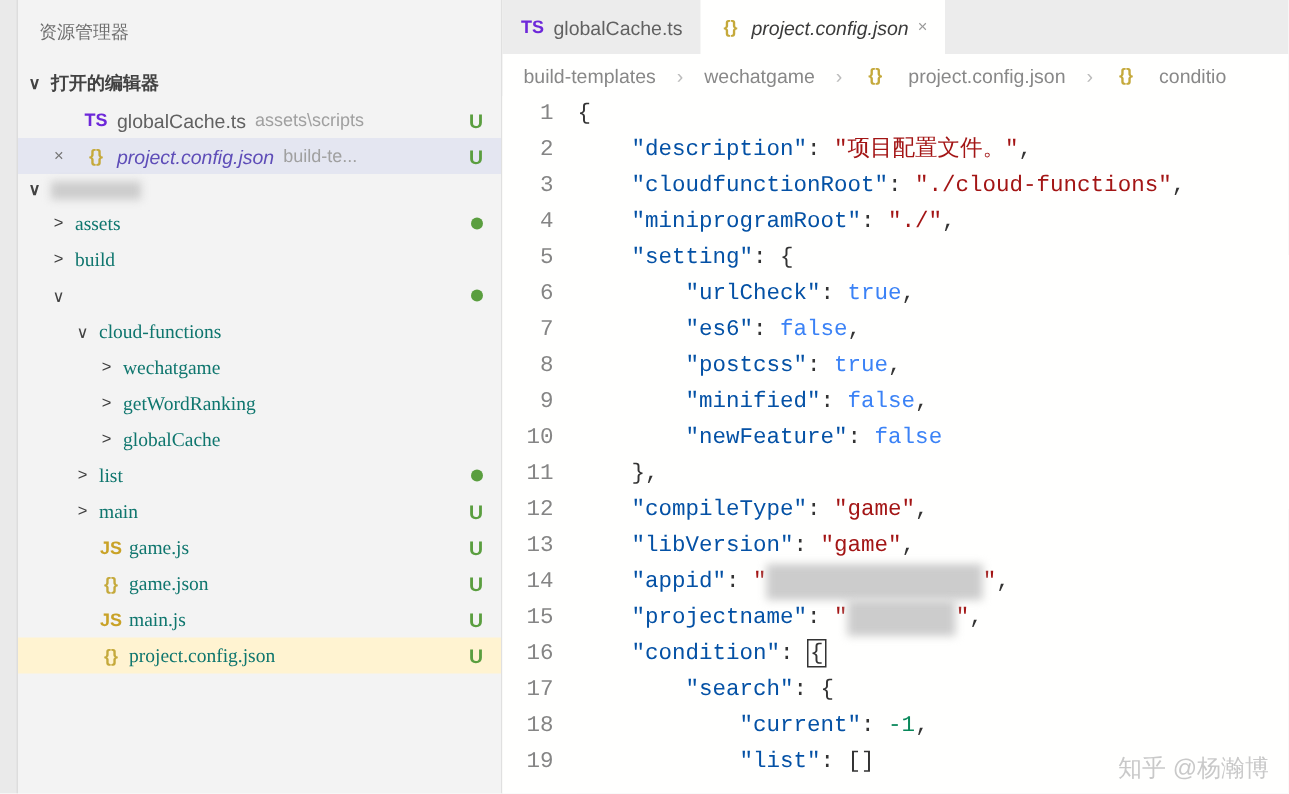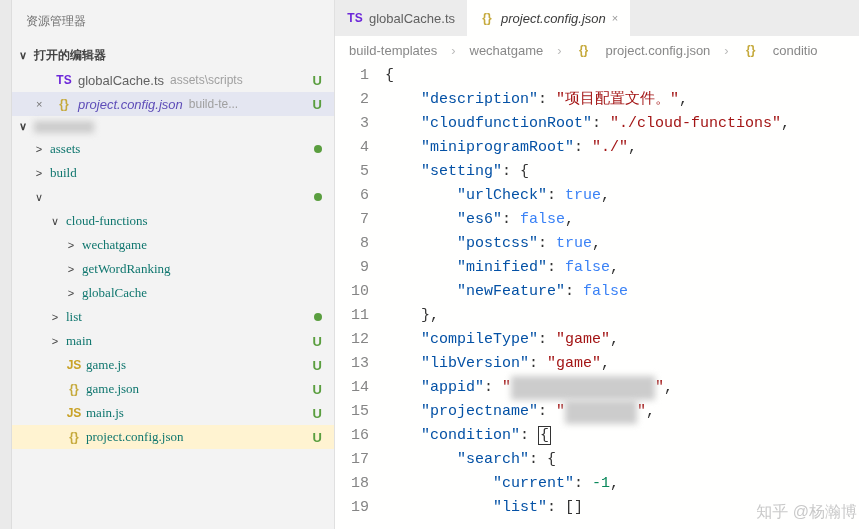--- a/index.html
+++ b/index.html
@@ -121,21 +121,21 @@
       position: relative;
     }
     .tok-brace { color: #333; }
     .tok-key { color: #0451a5; }
     .tok-str { color: #a31515; }
     .tok-bool { color: #3b82f6; }
     .tok-num { color: #09885a; }
     .guide { border-left: 1px solid #d4d4d4; display: inline-block; width: 0; margin-right: -1px; }
     .watermark {
       position: absolute;
-      right: 2px; bottom: 6px;
+      right: 13px; bottom: 6px;
       color: #c9c9c9;
       font-size: 16px;
       font-family: "Microsoft YaHei", sans-serif;
     }
     .smudge { display: inline-block; filter: blur(3px); background: #ccc; color: transparent; user-select: none; }
     .cursor-box { border: 1px solid #333; padding: 0 1px; }
   </style>
 </head>
 <body>
 

